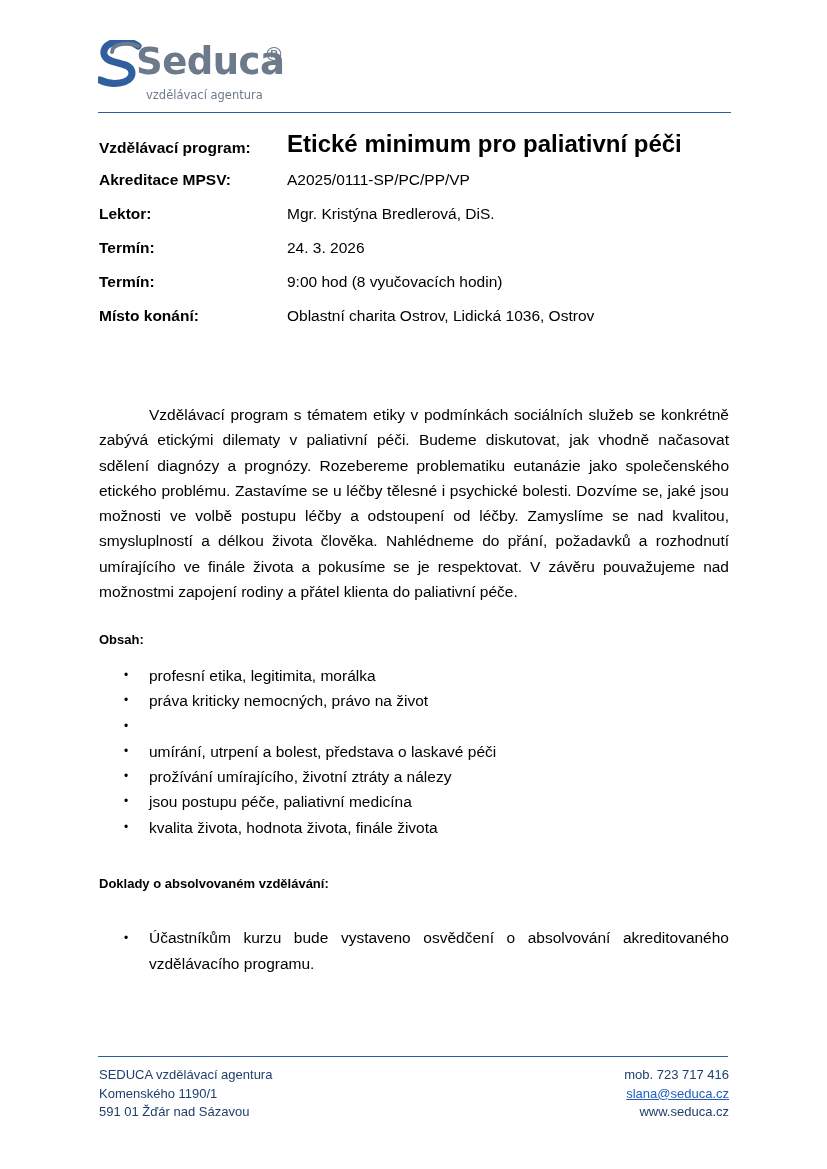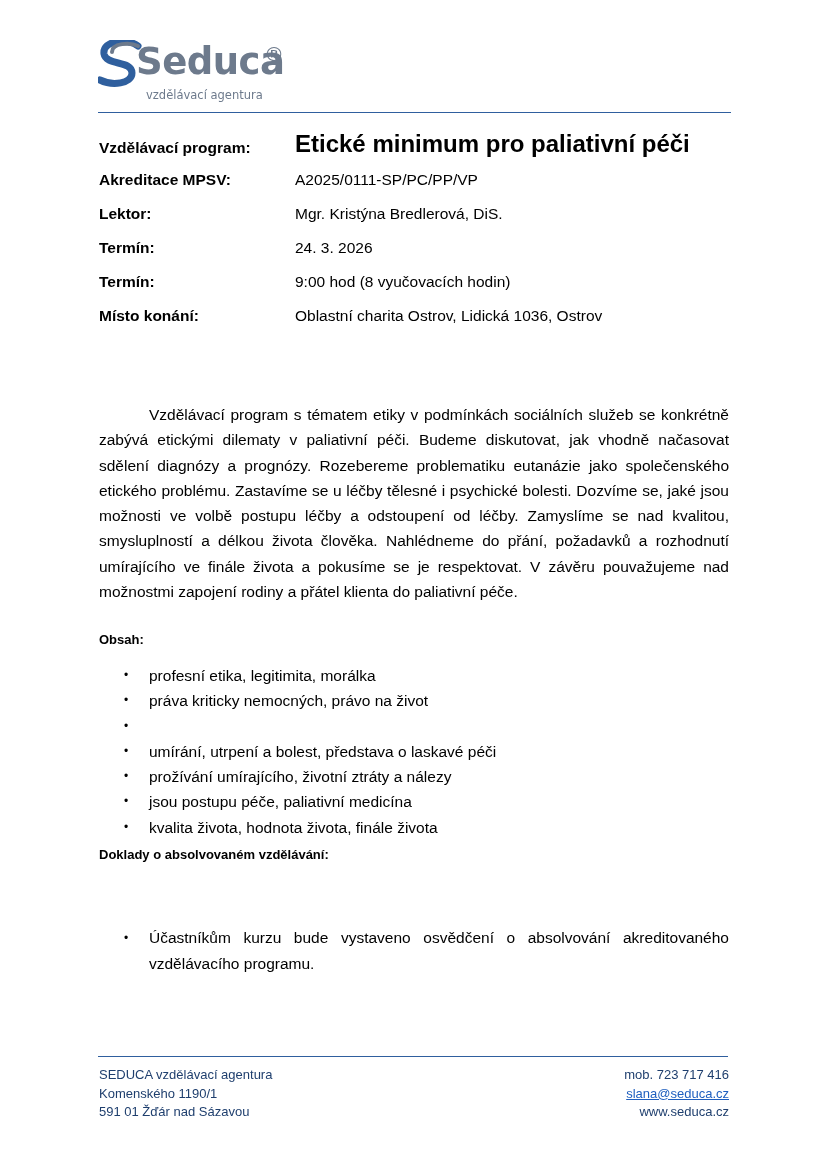--- a/index.html
+++ b/index.html
@@ -16,21 +16,21 @@
   }
   .logo-reg { position: absolute; left: 166px; top: 2px; font-size: 20px; color: #6d7a8c; font-family: "DejaVu Sans", sans-serif; }
   .logo-sub {
     position: absolute; left: 48px; top: 48px; font-size: 11.5px; color: #6d7a8c;
     font-family: "DejaVu Sans", sans-serif;
   }
   .hr-top { position: absolute; left: 98px; top: 112px; width: 633px; height: 0; border-top: 1.5px solid #2f5f9e; }
 
   .info-row { position: absolute; left: 99px; font-size: 15.5px; }
   .info-label { position: absolute; left: 0; font-weight: bold; white-space: nowrap; }
-  .info-value { position: absolute; left: 196px; white-space: nowrap; }
+  .info-value { position: absolute; left: 188px; white-space: nowrap; }
   .title-value { font-weight: bold; font-size: 24px; }
 
   .paragraph {
     position: absolute; left: 99px; top: 402px; width: 630px;
     font-size: 15.5px; line-height: 25.3px; text-align: justify;
   }
   .paragraph .indent { display: inline-block; width: 50px; }
 
   .section-head { position: absolute; left: 99px; font-weight: bold; font-size: 13px; }
 
@@ -94,21 +94,21 @@
 <ul class="bullets">
   <li><span class="dot">•</span><span>profesní etika, legitimita, morálka</span></li>
   <li><span class="dot">•</span><span>práva kriticky nemocných, právo na život</span></li>
   <li><span class="dot">•</span></li>
   <li><span class="dot">•</span><span>umírání, utrpení a bolest, představa o laskavé péči</span></li>
   <li><span class="dot">•</span><span>prožívání umírajícího, životní ztráty a nálezy</span></li>
   <li><span class="dot">•</span><span>jsou postupu péče, paliativní medicína</span></li>
   <li><span class="dot">•</span><span>kvalita života, hodnota života, finále života</span></li>
 </ul>
 
-<div class="section-head" style="top:847px;">Doklady o absolvovaném vzdělávání:</div>
+<div class="section-head" style="top:876px;">Doklady o absolvovaném vzdělávání:</div>
 <div class="doc-bullet">
   <span class="dot">•</span>
   <span class="txt">Účastníkům kurzu bude vystaveno osvědčení o absolvování akreditovaného vzdělávacího programu.</span>
 </div>
 
 <div class="hr-bottom"></div>
 <div class="footer footer-left">
   <div>SEDUCA vzdělávací agentura</div>
   <div>Komenského 1190/1</div>
   <div>591 01 Žďár nad Sázavou</div>

